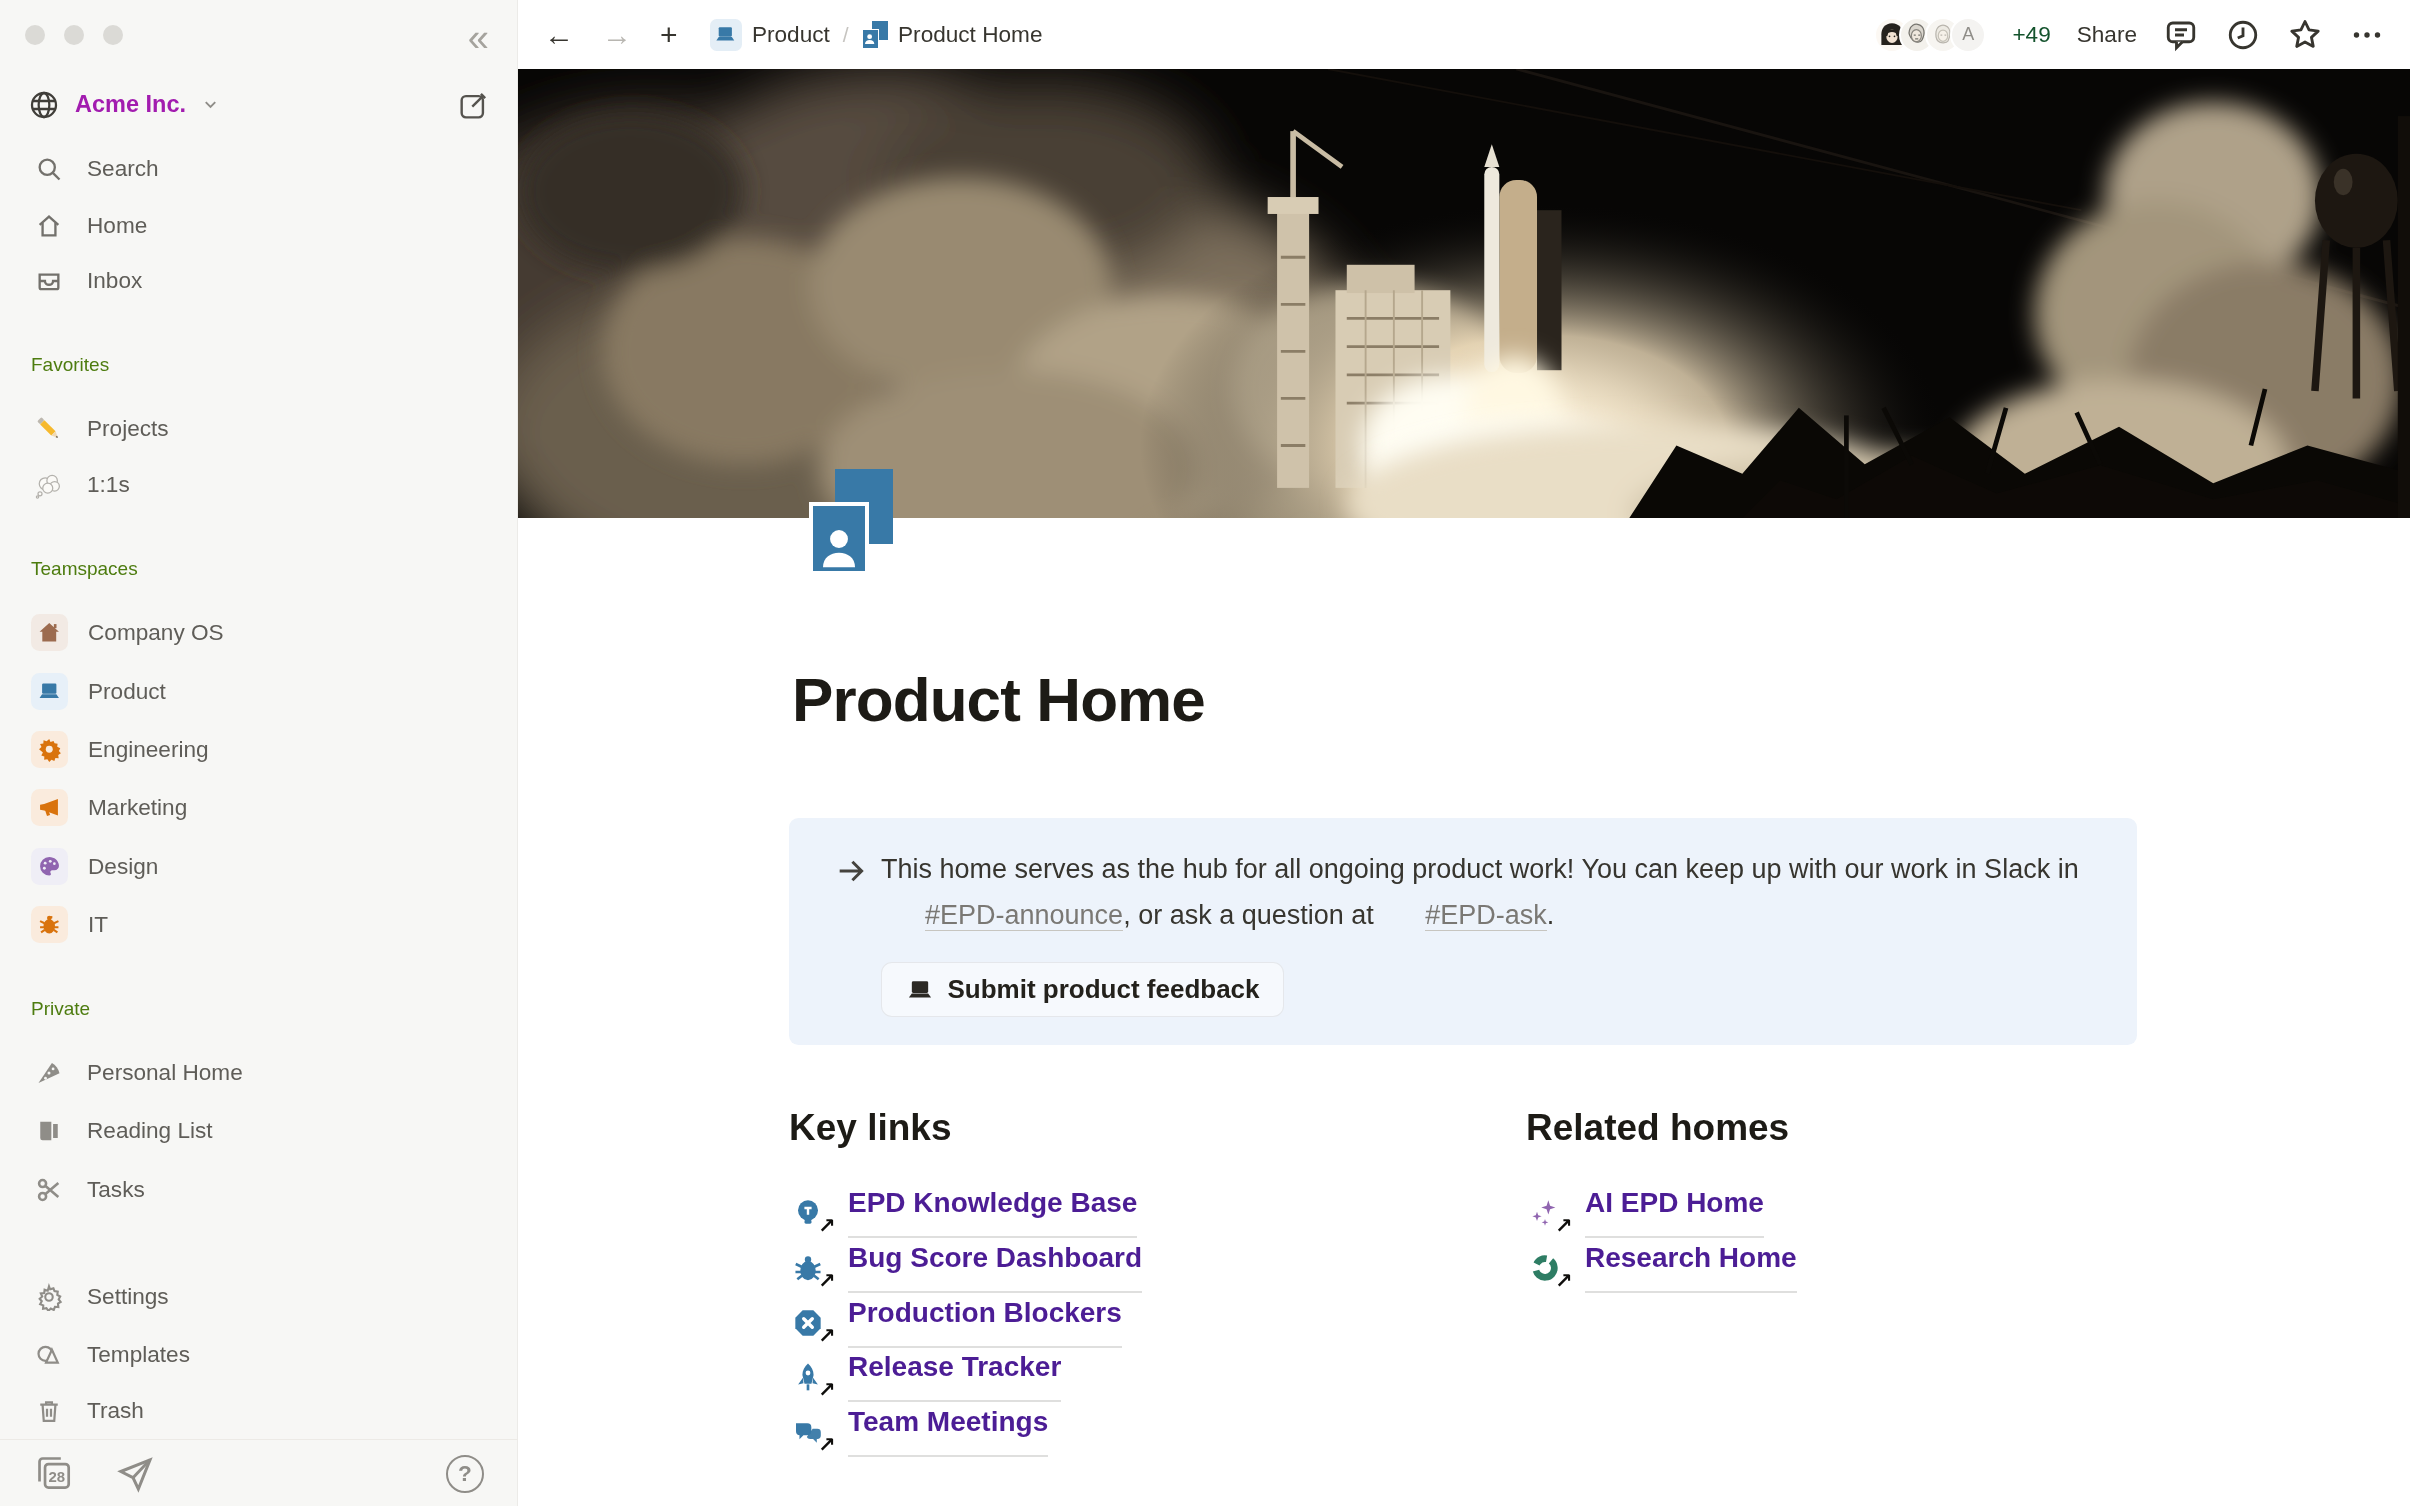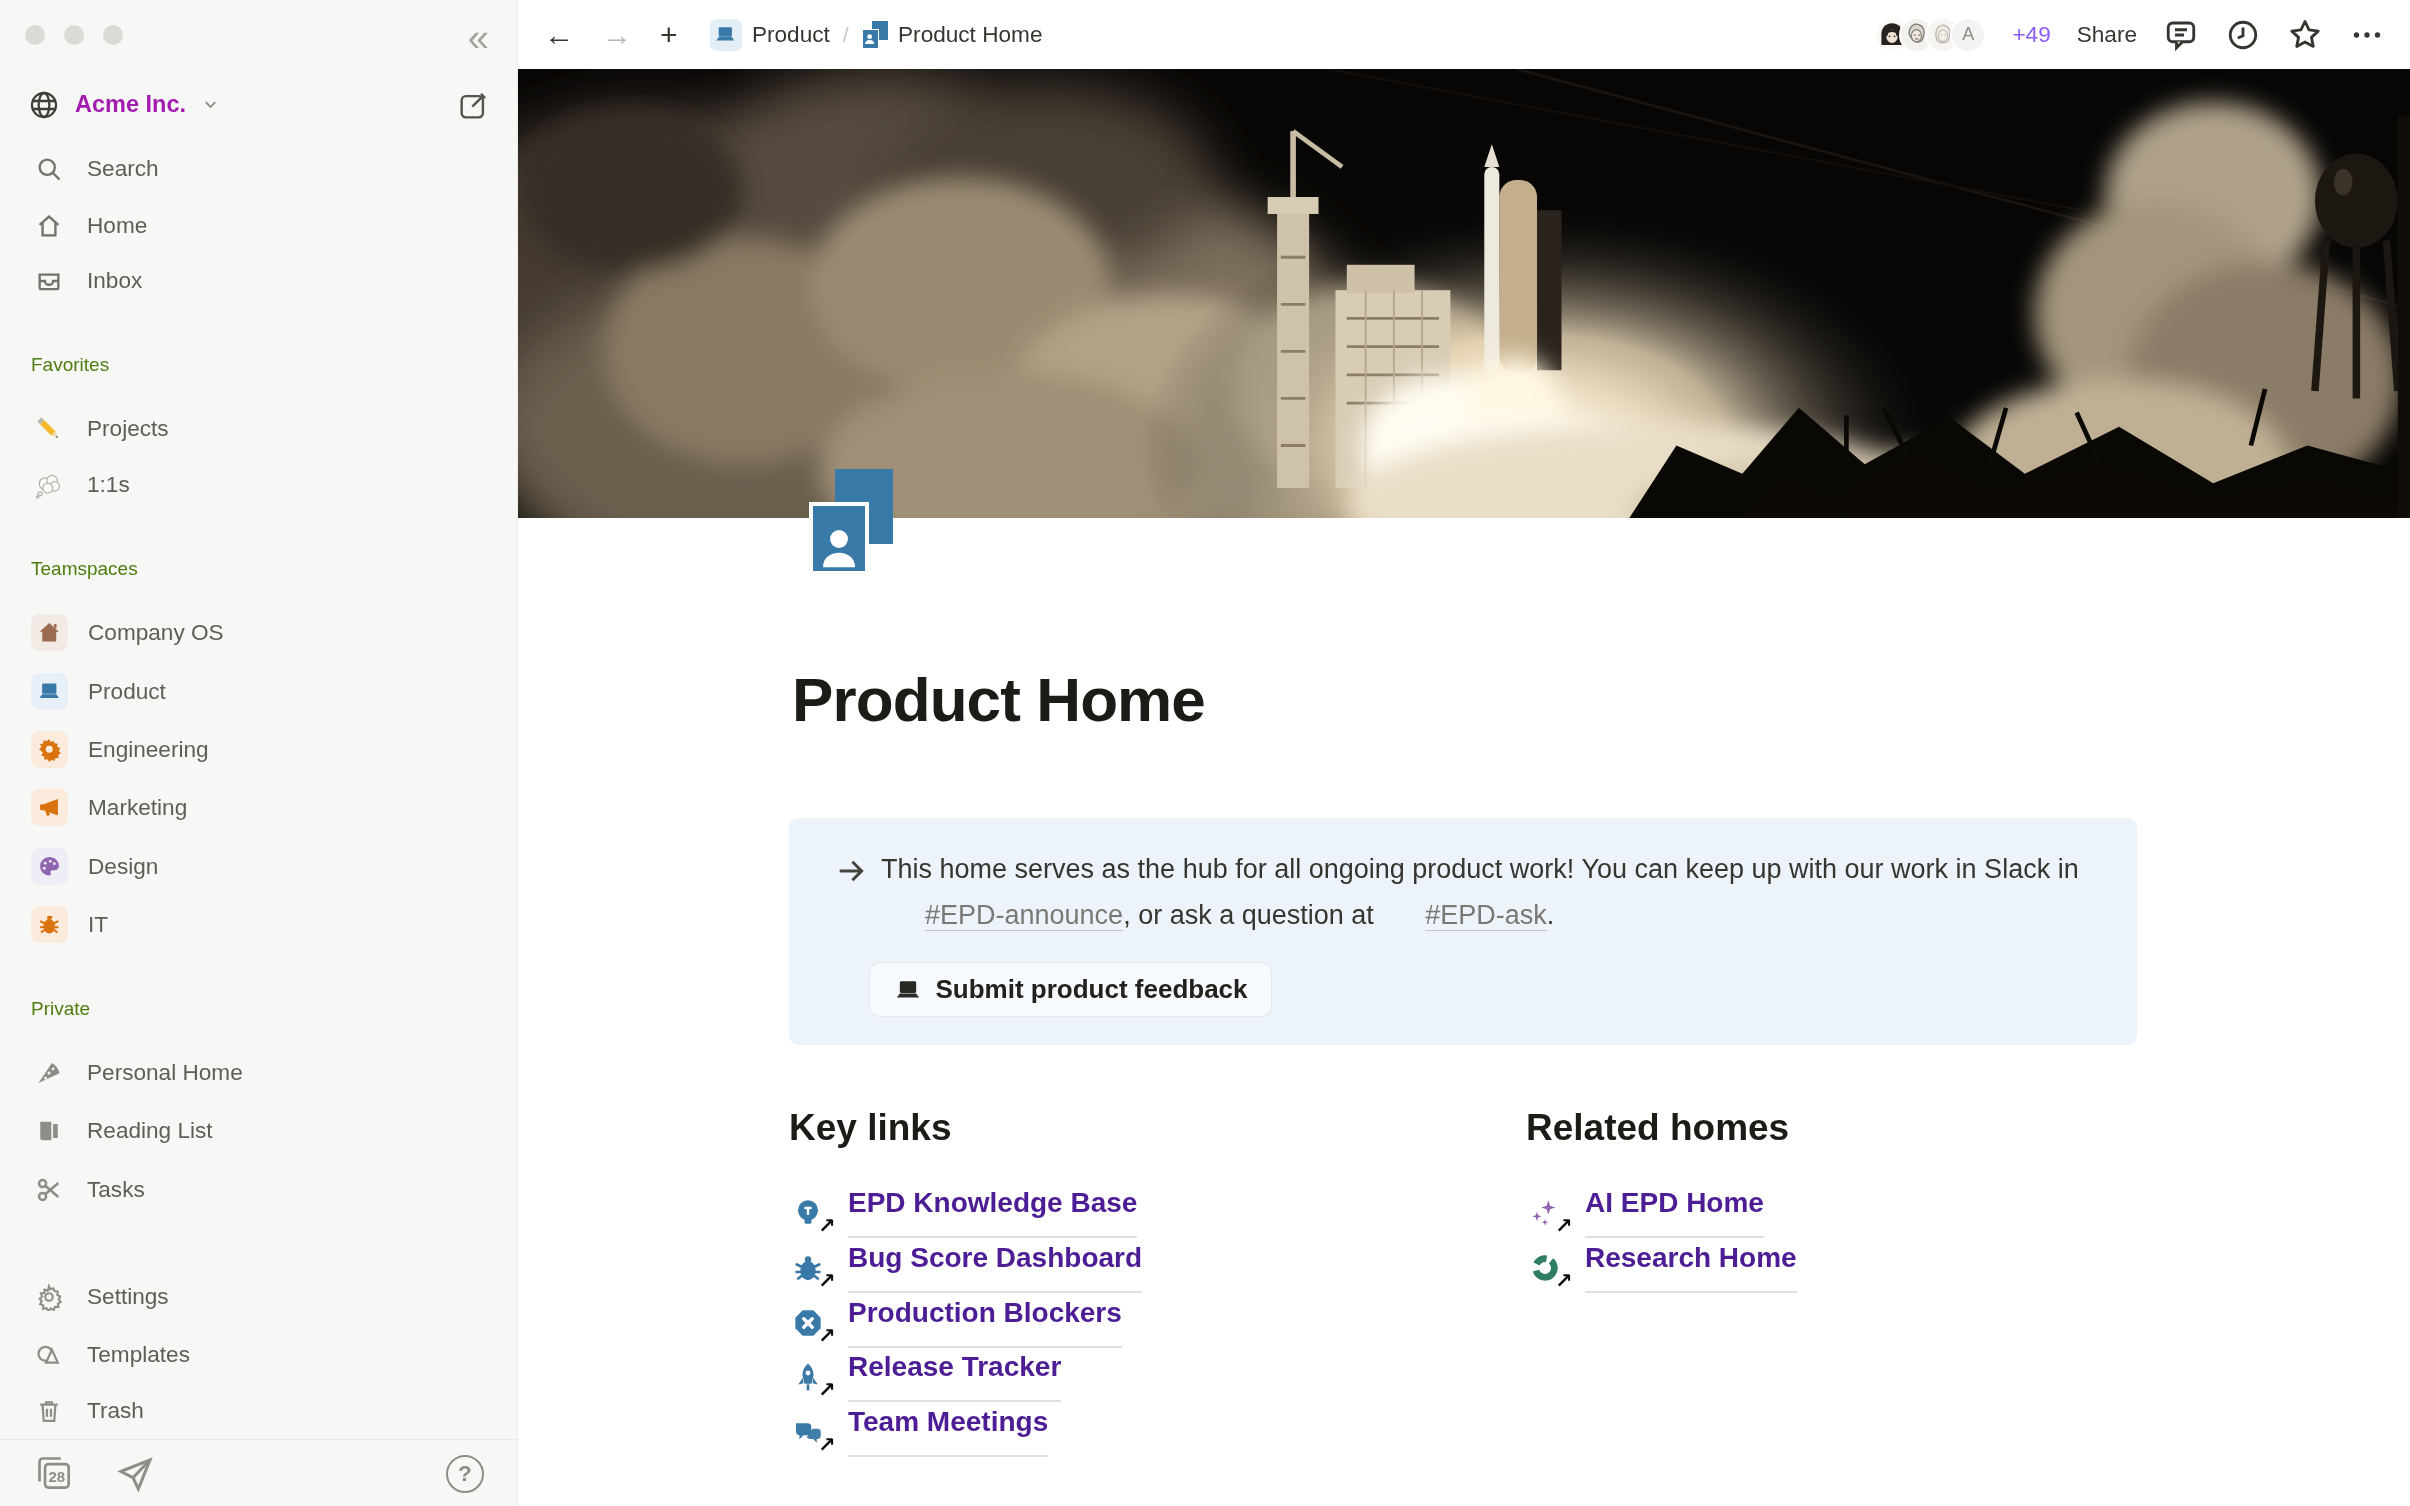--- a/index.html
+++ b/index.html
@@ -51,42 +51,42 @@
   .minipage .b { position:absolute; right:0; top:0; width:16px; height:19px; background:#3879A7; }
   .minipage .f { position:absolute; left:0; bottom:0; width:17px; height:20px; background:#3879A7;
                  border:1.9px solid #fff; display:flex; align-items:center; justify-content:center; }
   .tb-right { margin-left:auto; display:flex; align-items:center; gap:26px; }
   .avatars { display:flex; }
   .av { width:36px; height:36px; border-radius:50%; border:2.8px solid #fff;
         margin-left:-10.4px; background:#F4F3F1; overflow:hidden;
         display:flex; align-items:center; justify-content:center; }
   .av:first-child { margin-left:0; }
   .av-letter { font-size:18px; color:#8F8D88; }
-  .ovcount { font-size:22.6px; color:#8b5cf6; }
+  .ovcount { font-size:22.6px; color:#14532d; }
   .sharelbl { font-size:22.6px; color:#37352F; }
 
   .hero { position:absolute; top:69px; left:0; width:1893px; height:449px; overflow:hidden; }
   .hero svg { width:100%; height:100%; display:block; }
 
   .pageicon { position:absolute; top:469px; left:291px; width:87px; height:105px; }
   .pageicon .back { position:absolute; left:26px; top:0; width:58px; height:75px; background:#3879A7; }
   .pageicon .front { position:absolute; left:0; top:33px; width:60px; height:73px;
                      background:#3879A7; border:4.7px solid #fff;
                      display:flex; align-items:flex-end; justify-content:center; }
 
   .ptitle { position:absolute; left:274px; top:664px; font-size:62px; font-weight:700;
             color:#1D1B16; letter-spacing:-0.9px; }
 
   .callout { position:absolute; left:271px; top:818px; width:1348px; height:227px;
              background:#EDF3FB; border-radius:9.4px; }
   .callout .arr { position:absolute; left:45px; top:36px; }
   .callout .ctext { position:absolute; left:92px; top:28px; width:1205px;
                     font-size:27px; line-height:46px; color:#37352F; }
   .slink { color:#7A7874; border-bottom:1.9px solid #C7C5C0;margin-left:44px; }
-  .cbtn { position:absolute; left:80px; top:144px; height:55px; display:inline-flex;
+  .cbtn { position:absolute; left:92px; top:144px; height:55px; display:inline-flex;
           align-items:center; gap:14px; padding:0 23.5px; background:rgba(255,255,255,0.5);
           border:1.9px solid rgba(0,0,0,0.07); border-radius:11px;
           font-size:26px; font-weight:700; color:#23211C; }
 
   .sechead { position:absolute; font-size:37px; font-weight:700; color:#1D1B16; }
   .linkrow { position:absolute; height:49px; display:flex; align-items:center; gap:21px; }
   .likon { position:relative; width:38px; height:38px; display:flex;
            align-items:center; justify-content:center; }
   .likon .arrow { position:absolute; right:-8.5px; bottom:-6.6px; font-size:21px; font-weight:700;
                   color:#0F0E0C;

